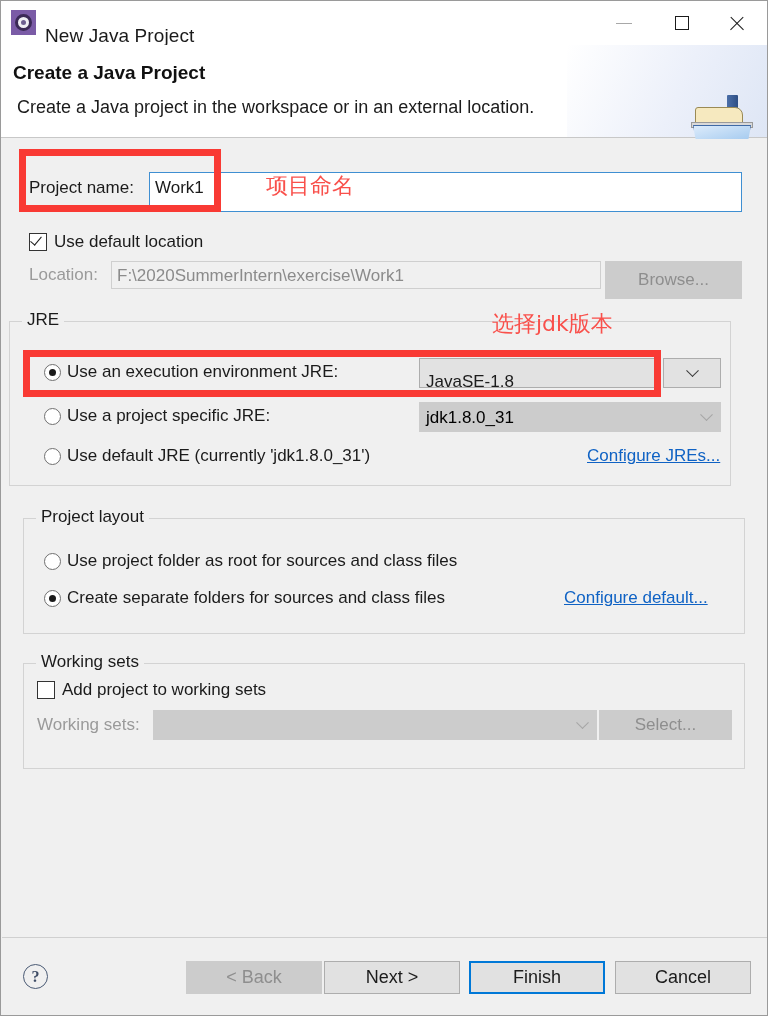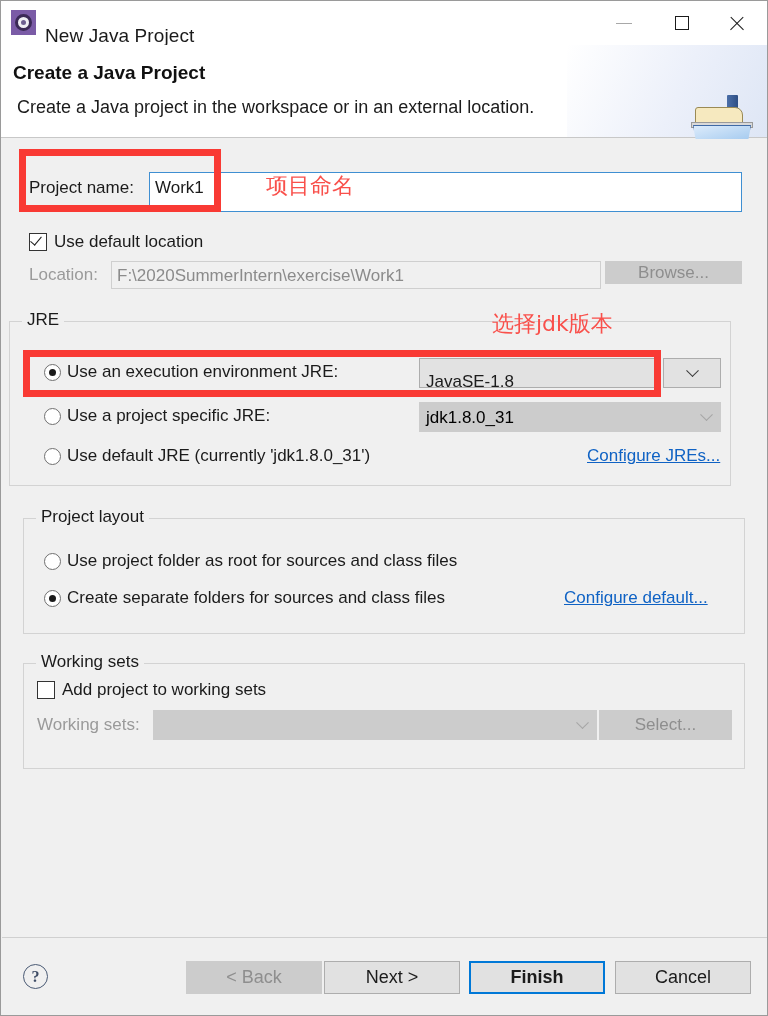--- a/index.html
+++ b/index.html
@@ -154,21 +154,21 @@
   #location-label { position: absolute; left: 28px; top: 264px; }
   #location-input {
     position: absolute; left: 110px; top: 260px;
     width: 490px; height: 28px;
     background: #f0f0f0; border: 1px solid #cfcfcf;
     color: #8b8b8b; font-size: 17px;
     padding: 2px 5px 0 5px; line-height: 24px;
   }
   #browse-btn {
     position: absolute; left: 604px; top: 260px;
-    width: 137px; height: 23px;
+    width: 137px; height: 38px;
     background: #cccccc; border: 1px solid #cccccc;
     color: #8e8e8e; font-size: 17px;
     display: flex; align-items: center; justify-content: center;
   }
 
   
   .group {
     position: absolute;
     border: 1px solid #d3d3d3;
     background: transparent;
@@ -290,21 +290,21 @@
   .btn {
     position: absolute; top: 960px; height: 33px;
     background: #e1e1e1; border: 1px solid #adadad;
     font-size: 18px; color: #1b1b1b;
     display: flex; align-items: center; justify-content: center;
   }
   .btn.disabled { background: #cccccc; border-color: #cccccc; color: #8e8e8e; }
   .btn.default  { background: #e1e1e1; border: 2px solid #0078d7; }
   #btn-back   { left: 185px; width: 136px; }
   #btn-next   { left: 323px; width: 136px; }
-  #btn-finish { left: 468px; width: 136px; font-weight: bold; }
+  #btn-finish { left: 468px; width: 136px; }
   #btn-cancel { left: 614px; width: 136px; }
 
   
   .anno-box {
     position: absolute; border: 7px solid #f93a34;
     pointer-events: none;
   }
   #anno-box-name { left: 18px; top: 148px;  width: 202px; height: 63px; }
   #anno-box-jre  { left: 22px; top: 349px;  width: 638px; height: 47px; }
   .anno-text {

